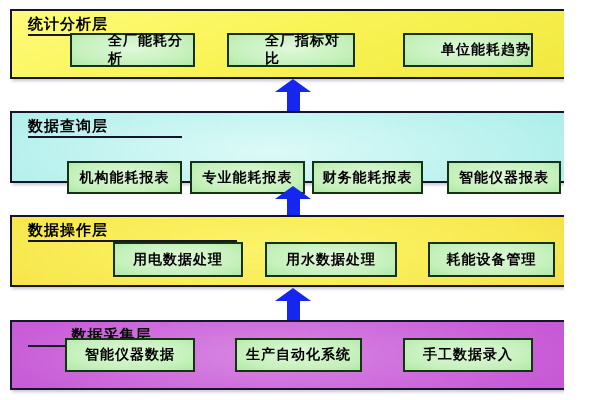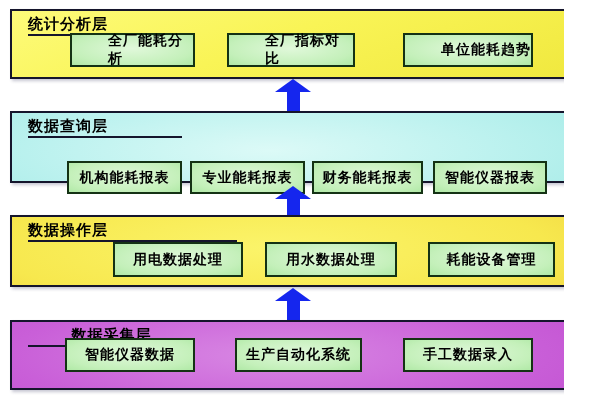--- a/index.html
+++ b/index.html
@@ -56,21 +56,21 @@
   <div class="arrow" style="left:275px;top:79px;height:34px">
     <div class="head"></div>
     <div class="stem"></div>
   </div>
 
   <section class="layer l2">
     <div class="layer-label" style="width:154px">数据查询层</div>
     <div class="node" style="left:55px;width:115px">机构能耗报表</div>
     <div class="node" style="left:178px;width:115px">专业能耗报表</div>
     <div class="node" style="left:300px;width:111px">财务能耗报表</div>
-    <div class="node" style="left:421px;width:114px">智能仪器报表</div>
+    <div class="node" style="left:435px;width:114px">智能仪器报表</div>
   </section>
 
   <div class="arrow" style="left:275px;top:186px;height:34px">
     <div class="head"></div>
     <div class="stem"></div>
   </div>
 
   <section class="layer l3">
     <div class="layer-label" style="width:209px">数据操作层</div>
     <div class="node" style="left:101px;width:130px">用电数据处理</div>

